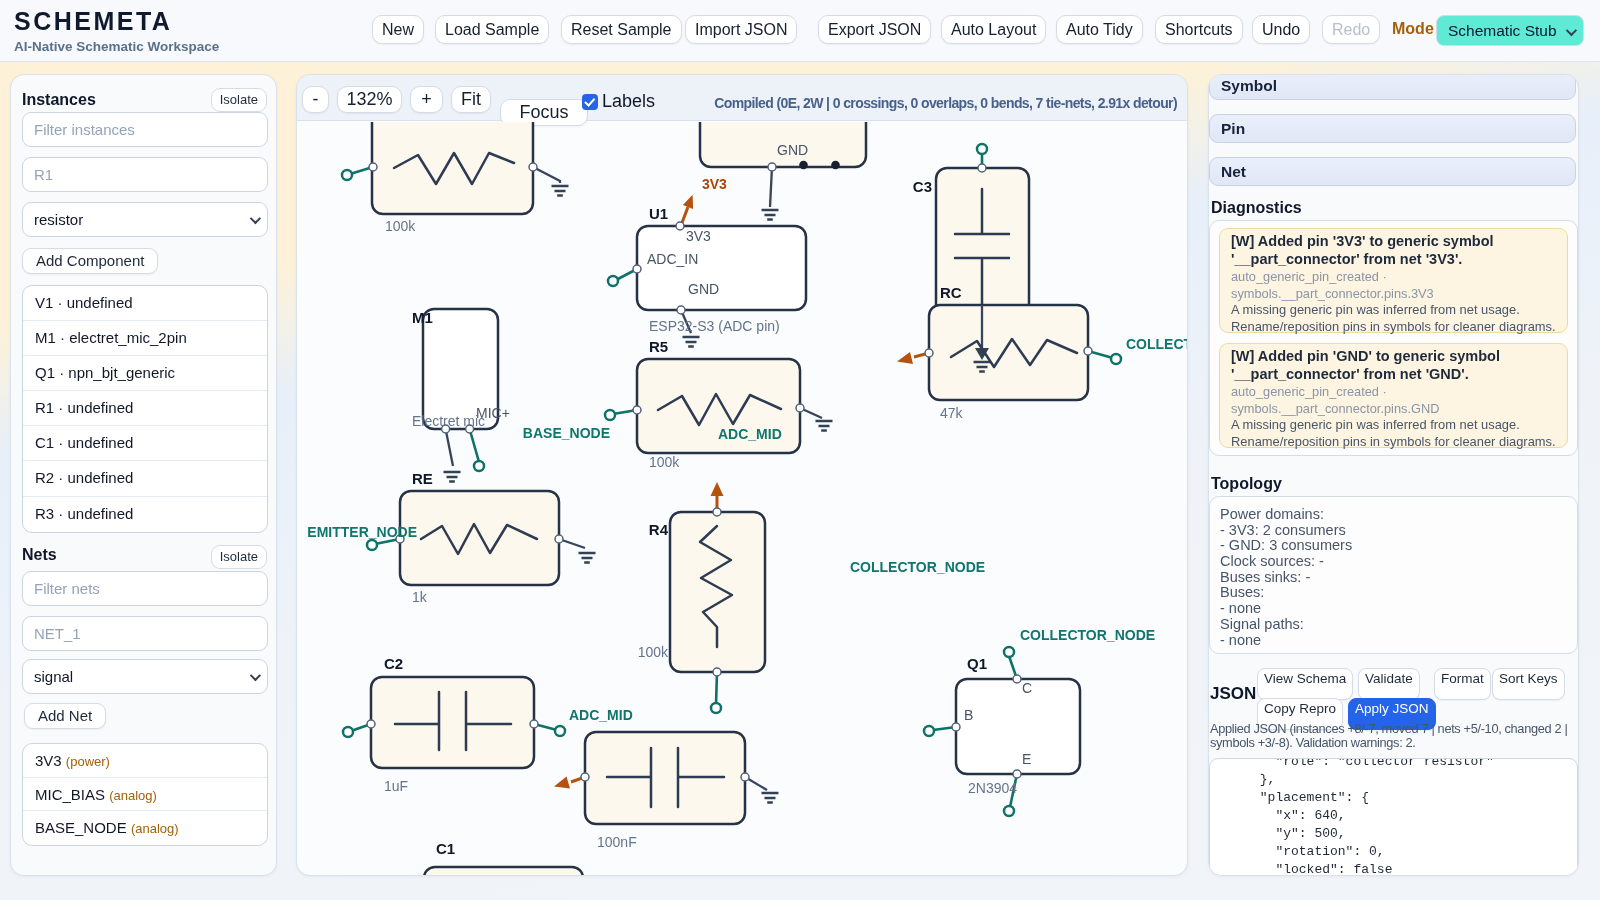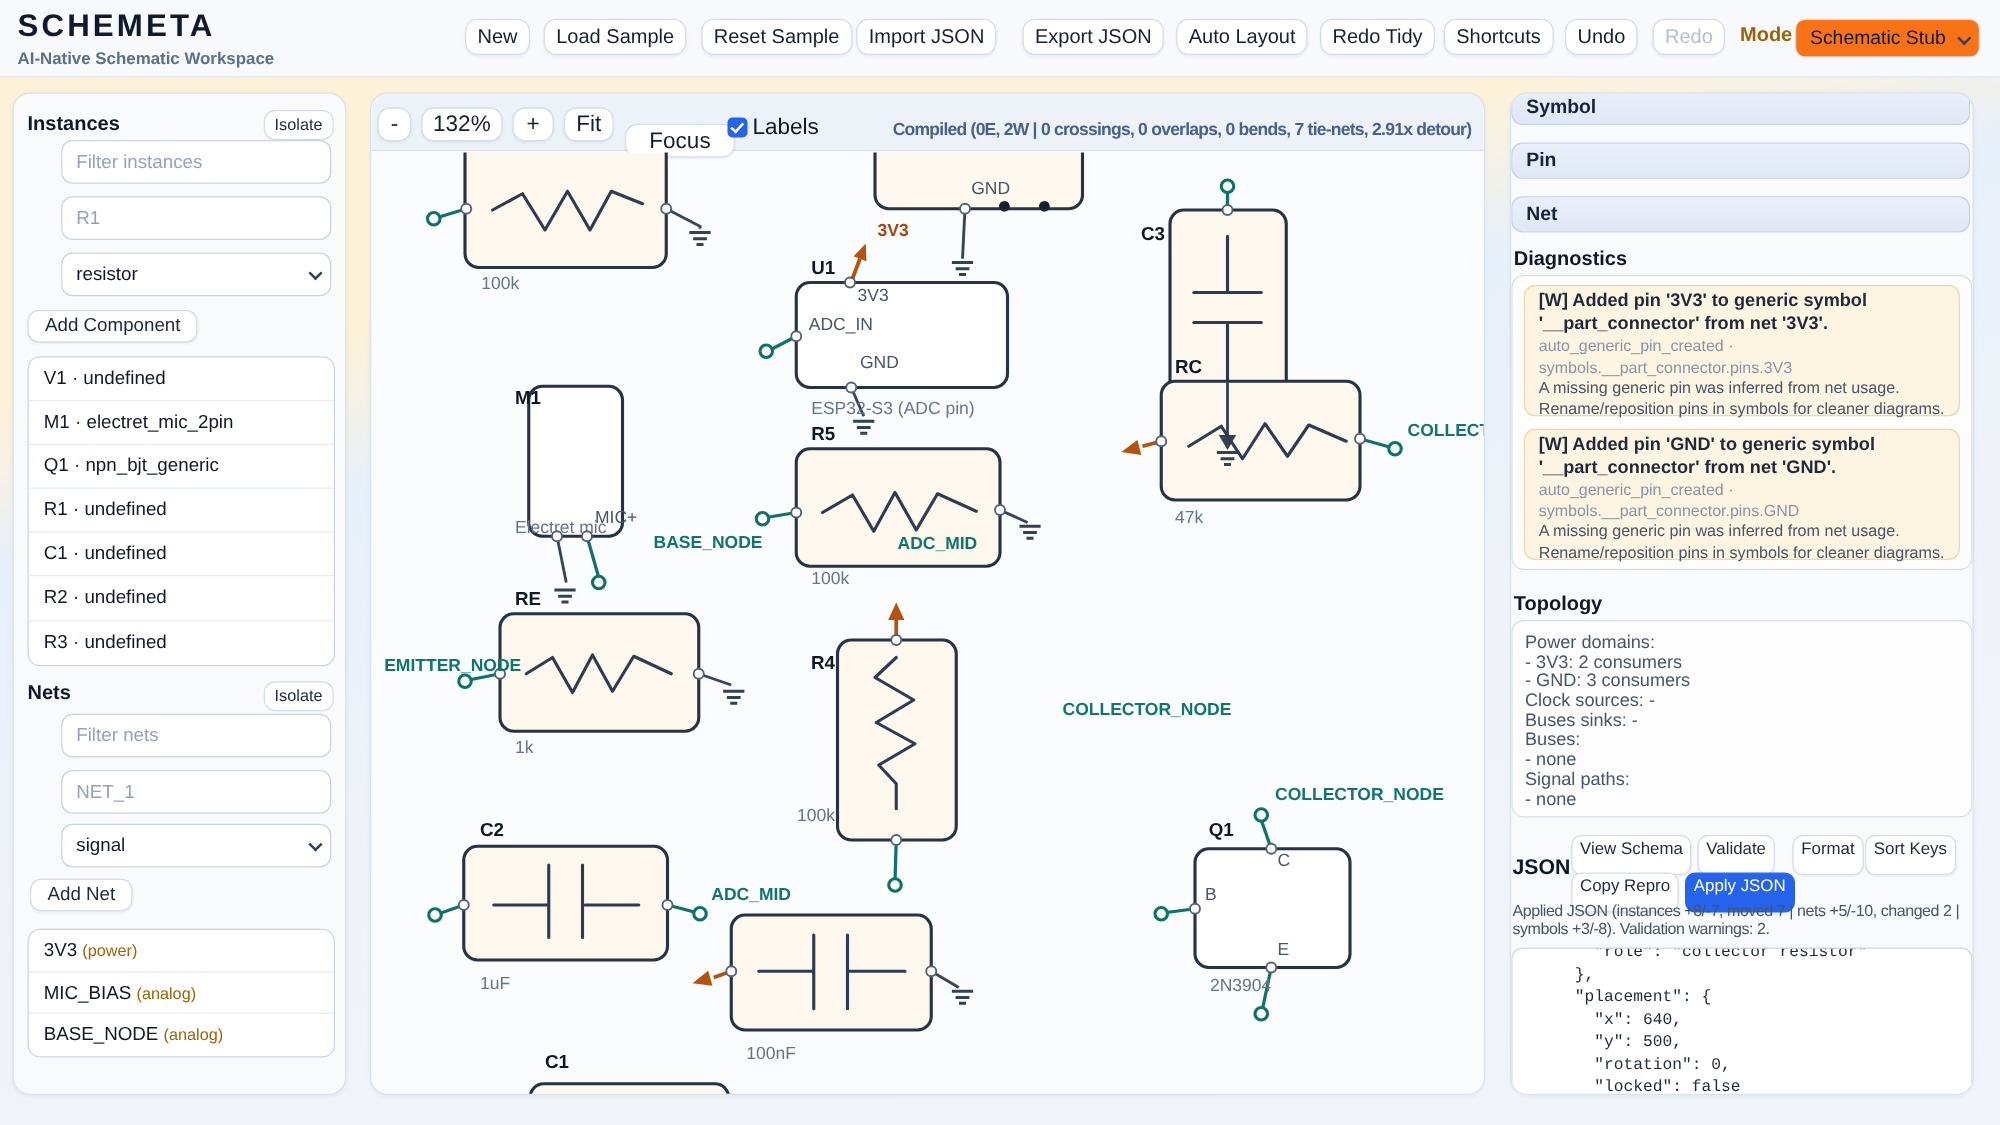--- a/index.html
+++ b/index.html
@@ -20,39 +20,39 @@
     position:absolute; height:29px; background:#fff; border:1px solid #d4dce7;
     border-radius:10px; font-size:16px; color:#16202e; text-align:center;
     line-height:27px; padding:0 9px; box-shadow:0 1px 2px rgba(30,41,59,.06);
     font-family:"Liberation Sans", sans-serif;
   }
   .hbtn { top:15px; }
   .dis { color:#b6bfcc; }
   .modeLbl { position:absolute; top:20px; left:1392px; font-size:16px; font-weight:bold; color:#a16207; }
   .modeSel {
     position:absolute; left:1436px; top:15px; width:148px; height:31px;
-    background:#f97316; border:1px solid #d4dce7; border-radius:8px;
+    background:#5eead4; border:1px solid #d4dce7; border-radius:8px;
     font-size:15.5px; color:#0f172a; line-height:29px; padding-left:11px;
   }
   .chev { position:absolute; right:9px; top:12px; width:8px; height:8px; border-right:2px solid #334155; border-bottom:2px solid #334155; transform:rotate(45deg) translateY(-2px); }
 
   .panel {
     position:absolute; background:#f8fafc; border:1px solid #d9e1eb;
     border-radius:14px; box-shadow:0 1px 3px rgba(30,41,59,.05);
   }
   #left  { left:10px;  top:74px; width:267px;  height:802px; overflow:hidden; }
   #mid   { left:296px; top:74px; width:892px;  height:802px; overflow:hidden; background:#fbfcfe;}
   #right { left:1208px;top:74px; width:371px;  height:802px; overflow:hidden; }
   #left > div, #right > div { position:absolute; }
 
   .secHead { font-size:16px; font-weight:bold; color:#0f172a; left:11px; }
   .isolate { height:24px; line-height:22px; padding:0 8px; background:#fff; border:1px solid #d4dce7; border-radius:9px; font-size:13px; color:#1e293b; }
   .inp {
-    left:11px; width:216px; height:35px; background:#fff; border:1px solid #cbd5e1; border-radius:9px;
-    font-size:15px; line-height:33px; padding-left:11px; color:#94a3b8;margin-left:27px;
+    left:11px; width:246px; height:35px; background:#fff; border:1px solid #cbd5e1; border-radius:9px;
+    font-size:15px; line-height:33px; padding-left:11px; color:#94a3b8;
   }
   .inp.dark { color:#0f172a; }
   .addbtn { height:26px; line-height:24px; background:#fff; border:1px solid #d4dce7; border-radius:9px; font-size:15px; color:#1e293b; padding:0 13px; box-shadow:0 1px 2px rgba(30,41,59,.06);}
   .list { left:11px; width:246px; background:#fff; border:1px solid #cbd5e1; border-radius:10px; overflow:hidden; }
   .row { height:35.1px; line-height:34px; padding-left:12px; font-size:15px; color:#111827; border-bottom:1px solid #e7ecf2; }
   .row:last-child { border-bottom:none; }
   .row small { font-size:13px; color:#a16207; }
   .list2 .row { height:33.6px; line-height:33px; }
 
   
@@ -83,21 +83,21 @@
 <body>
 <div class="hdr">
   <div class="logo">SCHEMETA</div>
   <div class="sub">AI-Native Schematic Workspace</div>
   <div class="btn hbtn" style="left:372px;">New</div>
   <div class="btn hbtn" style="left:435px;">Load Sample</div>
   <div class="btn hbtn" style="left:561px;">Reset Sample</div>
   <div class="btn hbtn" style="left:685px;">Import JSON</div>
   <div class="btn hbtn" style="left:818px;">Export JSON</div>
   <div class="btn hbtn" style="left:941px;">Auto Layout</div>
-  <div class="btn hbtn" style="left:1056px;">Redo Tidy</div>
+  <div class="btn hbtn" style="left:1056px;">Auto Tidy</div>
   <div class="btn hbtn" style="left:1155px;">Shortcuts</div>
   <div class="btn hbtn" style="left:1252px;">Undo</div>
   <div class="btn hbtn dis" style="left:1322px;">Redo</div>
   <div class="modeLbl">Mode</div>
   <div class="modeSel">Schematic Stub<div class="chev"></div></div>
 </div>
 
 <div class="panel" id="left">
   <div class="secHead" style="top:16px;">Instances</div>
   <div class="isolate" style="right:9px; top:13px;">Isolate</div>

